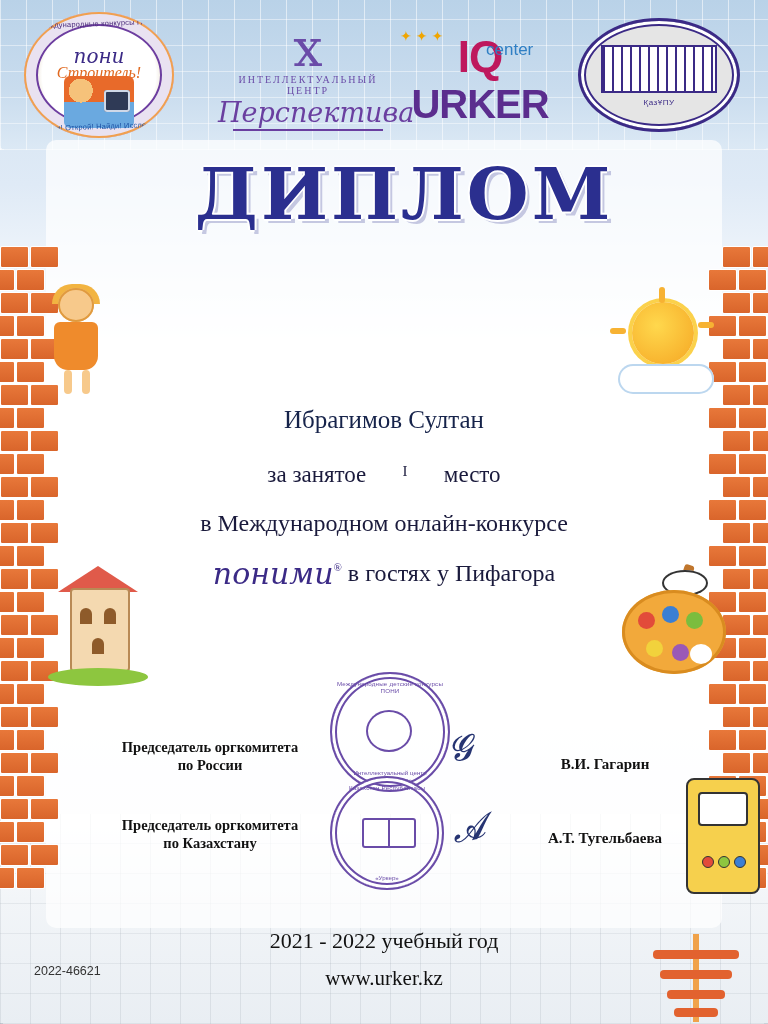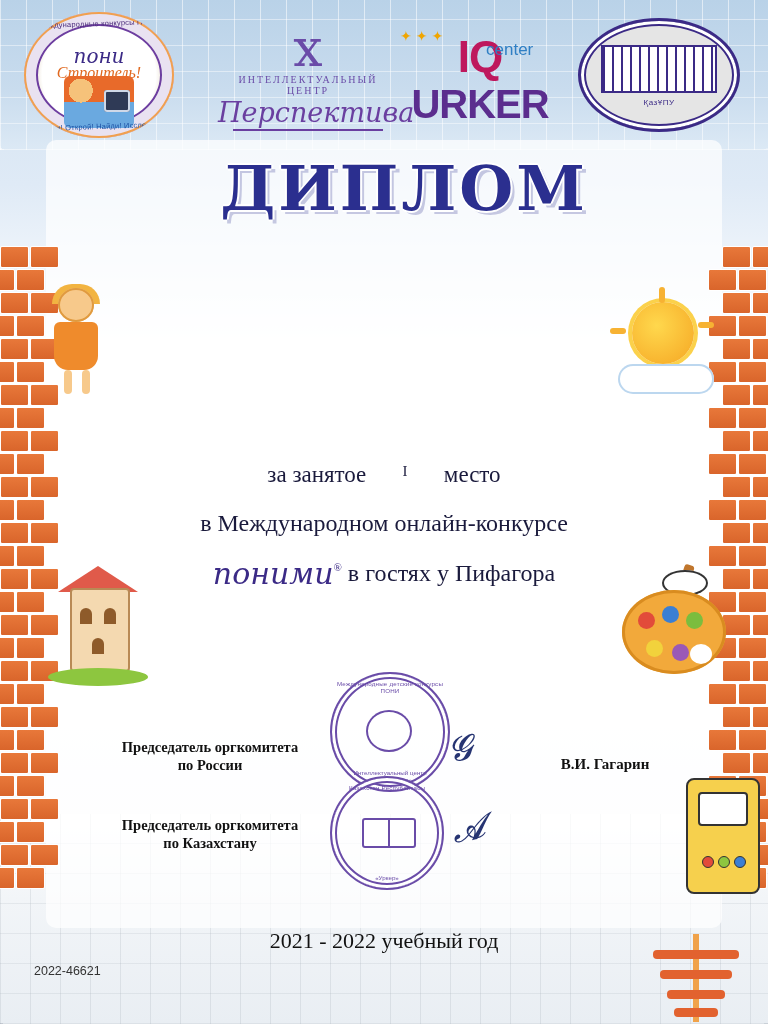--- a/index.html
+++ b/index.html
@@ -237,21 +237,21 @@
     letter-spacing: .5px;
   }
 
   
   .title {
     position: absolute;
     top: 152px; left: 0; right: 0;
     text-align: center;
     font-family: "DejaVu Serif", serif;
     font-weight: bold;
-    font-size: 62px;
+    font-size: 71px;
     letter-spacing: 3px;
     color: #2b2f8f;
     text-shadow:
       2px 0 0 #ffffff, -2px 0 0 #ffffff, 0 2px 0 #ffffff, 0 -2px 0 #ffffff,
       4px 4px 0 rgba(43,47,143,.25);
     padding-left: 40px;
   }
 
   
   .line {
@@ -590,20 +590,21 @@
   </div>
 
   <div class="deco pagoda">
     <div class="pole"></div>
     <div class="tier" style="width:86px; top:16px;"></div>
     <div class="tier" style="width:72px; top:36px;"></div>
     <div class="tier" style="width:58px; top:56px;"></div>
     <div class="tier" style="width:44px; top:74px;"></div>
   </div>
 
+  <div class="line person">Ибрагимов Султан</div>
   <div class="line contest">в Международном онлайн-конкурсе</div>
   <div class="line place">
     <span>за занятое</span>
     <span class="rank">I</span>
     <span>место</span>
   </div>
   <div class="line theme">
     <span class="ponyi-word">поними</span><span class="reg">®</span>
     <span>в гостях у Пифагора</span>
   </div>
@@ -625,17 +626,19 @@
     <div class="role">по России</div>
   </div>
   <div class="signature sig-scribble-1">𝓖</div>
   <div class="sig-name name-ru">В.И. Гагарин</div>
 
   <div class="sig-block sig-kz">
     <div class="role">Председатель оргкомитета</div>
     <div class="role">по Казахстану</div>
   </div>
   <div class="signature sig-scribble-2">𝓐</div>
+  <div class="sig-name name-kz">А.Т. Тугельбаева</div>
 
   <div class="footer-year">2021 - 2022 учебный год</div>
+  <div class="footer-site">www.urker.kz</div>
   <div class="doc-id">2022-46621</div>
 
 </div>
 
 </body></html>

